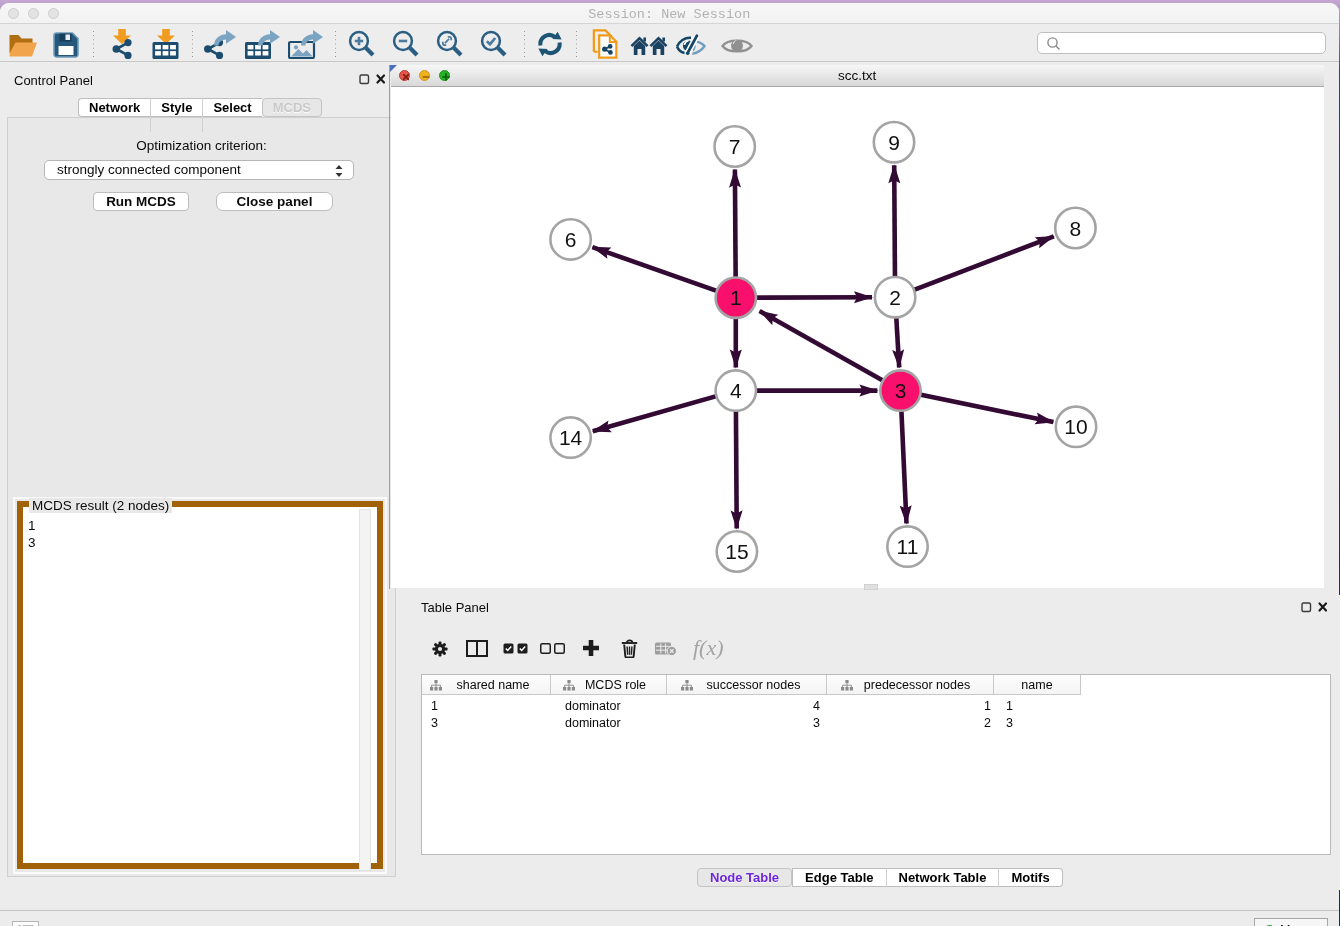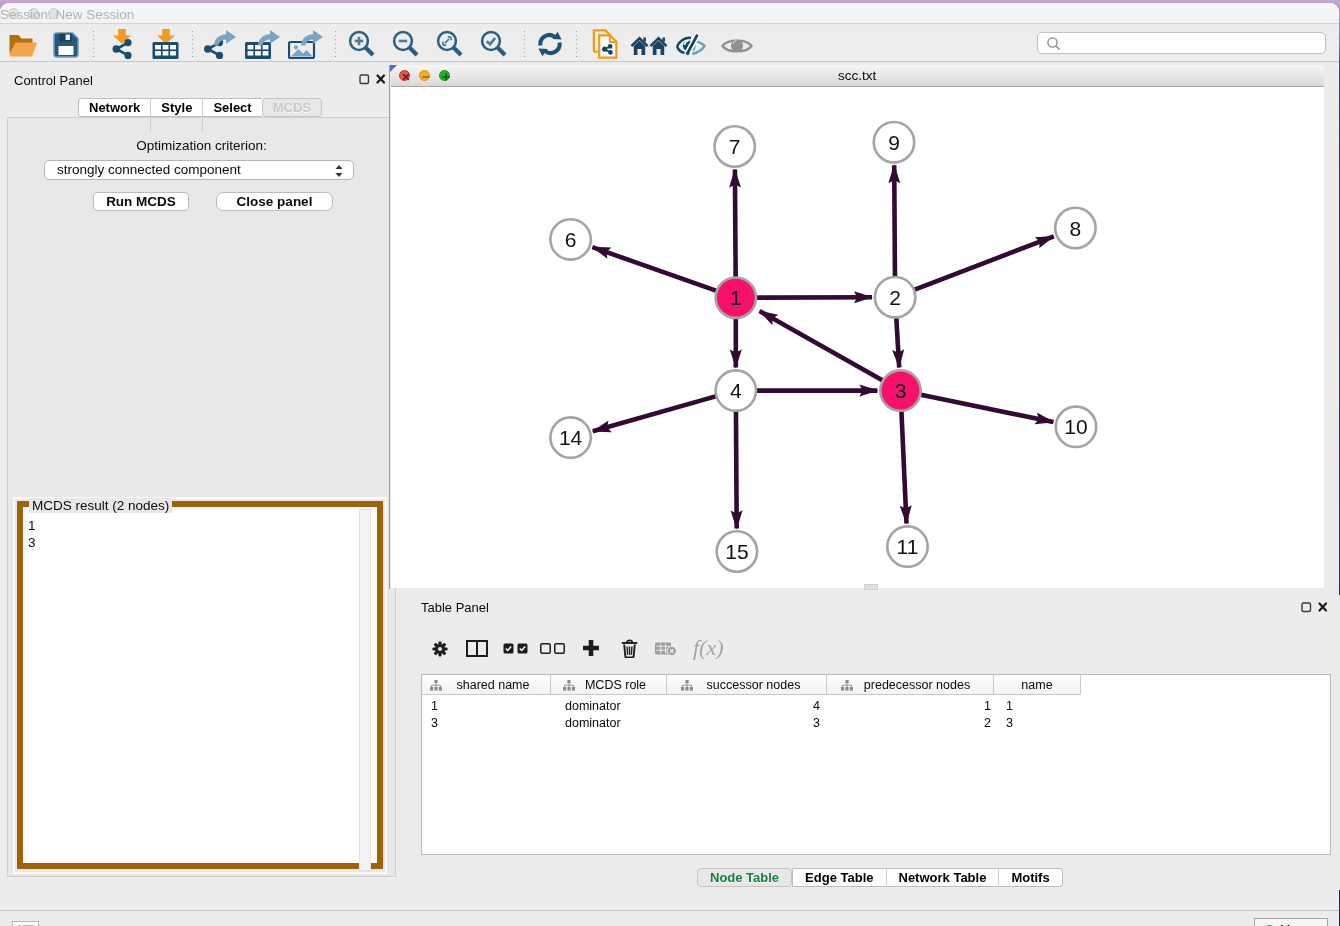--- a/index.html
+++ b/index.html
@@ -11,21 +11,21 @@
 .win {
   position:absolute; left:0; top:3px; width:1338.5px; height:923px;
   background:#ececec; border-radius:9px 9px 0 0;
 }
 .titlebar {
   position:absolute; left:0; top:0; width:100%; height:21px;
   background:linear-gradient(#f7f7f7,#f2f2f2);
   border-radius:9px 9px 0 0; border-bottom:1px solid #d4d4d4;
 }
 .tl { position:absolute; top:5px; width:11px; height:11px; border-radius:50%; background:#e3e3e3; border:1px solid #cecece; }
-.title-text { position:absolute; top:4px; width:100%; font-size:13.5px; color:#b2b2b2; }
+.title-text { position:absolute; top:4px; width:100%; text-align:center; font-size:13.5px; color:#b2b2b2;font-family:Liberation Mono, monospace; }
 .toolbar {
   position:absolute; left:0; top:22px; width:100%; height:37px;
   background:#ededed; border-bottom:1px solid #c8c8c8;
 }
 .tbsep { position:absolute; top:6px; height:26px; width:1px;
   background-image:linear-gradient(#8f8f8f 30%, rgba(0,0,0,0) 0%);
   background-size:1px 4.2px; }
 .searchbox {
   position:absolute; left:1037px; top:7px; width:289px; height:22px;
   background:#fff; border:1px solid #bfbfbf; border-radius:5px;
@@ -75,21 +75,21 @@
 .tp { position:absolute; left:409px; top:592px; width:933.5px; height:295px; background:#ececec; }
 .tp-head { position:absolute; left:12px; top:5px; font-size:13px; color:#0a0a0a; }
 .tp-toolbar { position:absolute; left:12px; top:26px; width:910px; height:42px; }
 .tbl { position:absolute; left:12px; top:79px; width:910px; height:181px; background:#fff; border:1px solid #bababa; }
 .tbl-hrow { position:absolute; left:0; top:0; width:908px; height:20px; }
 .th { position:absolute; top:0; height:20px; background:linear-gradient(#fdfdfd,#f4f4f4); border-right:1px solid #c9c9c9; border-bottom:1px solid #c9c9c9; font-size:12.5px; color:#0a0a0a; }
 .th .lbl { position:absolute; top:3px; width:100%; text-align:center; }
 .td { position:absolute; font-size:12.5px; color:#0a0a0a; }
 .bot-tabs { position:absolute; top:273px; left:288px; display:flex; height:19px; }
 .btab { height:19px; line-height:18px; padding:0 12px; font-size:13px; background:#fff; border-top:1px solid #bdbdbd; border-bottom:1px solid #bdbdbd; color:#000; font-weight:bold; }
-.btab.sel { background:#e7e7e7; color:#15803d; border:1px solid #c4c4c4; border-radius:4px; text-shadow:0 1px 0 #fafafa; }
+.btab.sel { background:#e7e7e7; color:#6d28d9; border:1px solid #c4c4c4; border-radius:4px; text-shadow:0 1px 0 #fafafa; }
 .btab.last { border-right:1px solid #bdbdbd; border-radius:0 4px 4px 0; }
 .btabdiv { width:1px; background:#cfcfcf; }
 
 .statusbar { position:absolute; left:0; top:887px; width:1338.5px; height:36px; background:#ececec; border-top:1px solid #c4c4c4;margin-top:20px; }
 .listbtn { position:absolute; left:12px; top:10px; width:27px; height:20px; background:#fcfcfc; border:1px solid #b5b5b5; }
 .membtn { position:absolute; left:1254px; top:7px; width:74px; height:22px; background:#f6f6f6; border:1px solid #a5a5a5; }
 .membtn .dot { position:absolute; left:9px; top:6px; width:11px; height:11px; border-radius:50%; background:#1e9632; }
 .membtn .mt { position:absolute; left:25px; top:4px; font-size:12.5px; color:#0a0a0a; }
 </style>
 </head>

